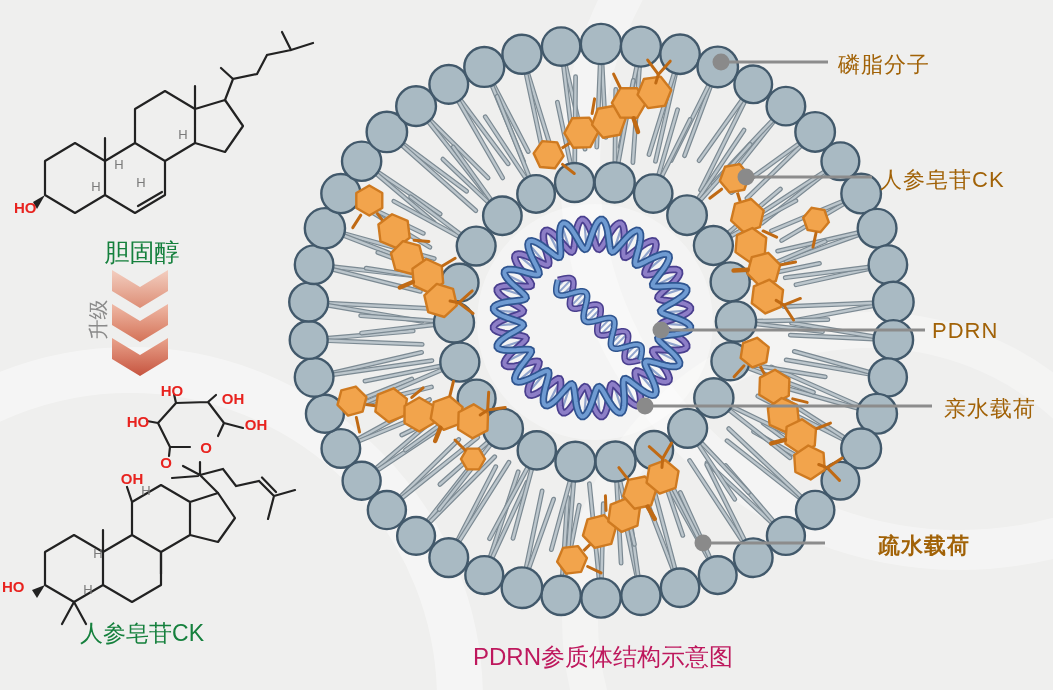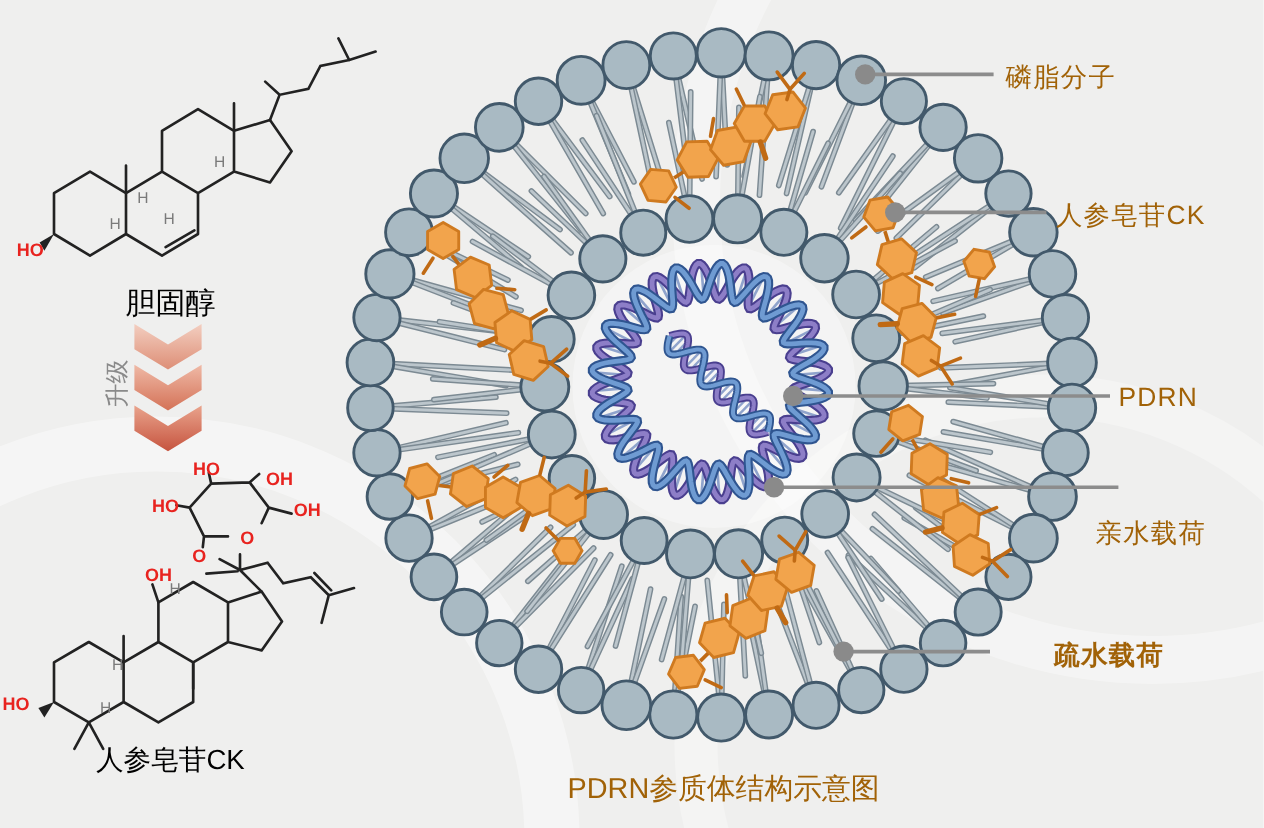--- a/index.html
+++ b/index.html
@@ -1,24 +1,24 @@
 <!DOCTYPE html>
 <html><head>
 <meta charset="utf-8">
 <style>
   html,body{margin:0;padding:0;}
   #stage{position:relative;width:1053px;height:690px;background:#efefee;overflow:hidden;
          font-family:"Liberation Sans",sans-serif;}
   #scene{position:absolute;left:0;top:0;}
   .lbl{position:absolute;white-space:nowrap;}
   .callout-lbl{font-size:22px;color:#a16207;letter-spacing:1px;}
-  .dark-lbl{color:#000000;}
+  .dark-lbl{color:#15803d;}
   #cholesterol-label{left:92px;top:236px;width:100px;text-align:center;font-size:25px;}
   #ginsenoside-label{left:62px;top:618px;width:160px;text-align:center;font-size:23px;}
-  #caption{left:403px;top:641px;width:400px;text-align:center;font-size:24px;color:#a16207;}
+  #caption{left:403px;top:641px;width:400px;text-align:center;font-size:24px;color:#be185d;}
   #upgrade-label{left:78px;top:306px;font-size:20px;color:#8a8a8a;transform:rotate(-90deg);}
   svg text{font-family:"Liberation Sans",sans-serif;}
   .atom-red{fill:#e8231f;font-weight:bold;}
   .atom-gray{fill:#7a7a7a;}
 </style>
 </head>
 <body>
 
 <div id="stage">
   <svg id="scene" width="1053" height="690" viewBox="0 0 1053 690">
@@ -620,16 +620,16 @@
       </g>
     </svg>
   <div class="lbl dark-lbl" id="cholesterol-label">胆固醇</div>
   <div class="lbl" id="upgrade-label">升级</div>
   <div class="lbl dark-lbl" id="ginsenoside-label">人参皂苷CK</div>
   <div class="lbl" id="caption">PDRN参质体结构示意图</div>
   <div id="callout-layer">
       <div class="lbl callout-lbl" style="left: 838px; top: 50px;">磷脂分子</div>
       <div class="lbl callout-lbl" style="left: 880px; top: 165px;">人参皂苷CK</div>
       <div class="lbl callout-lbl" style="left: 932px; top: 318px;">PDRN</div>
-      <div class="lbl callout-lbl" style="left: 913px; top: 394px; margin-top: 36px;">亲水载荷</div>
+      <div class="lbl callout-lbl" style="left: 944px; top: 394px;">亲水载荷</div>
       <div class="lbl callout-lbl" style="left: 878px; top: 531px; font-weight: bold;">疏水载荷</div>
     </div>
 </div>
 
 </body></html>

